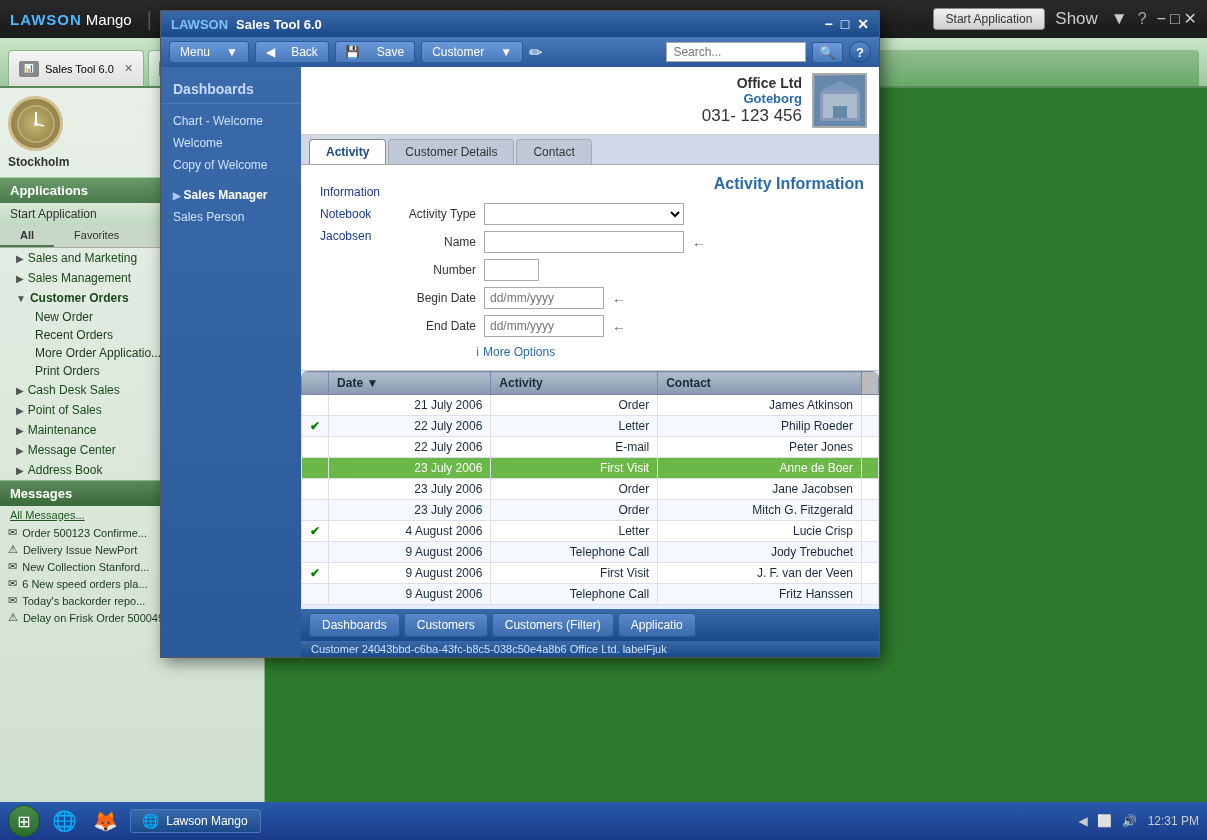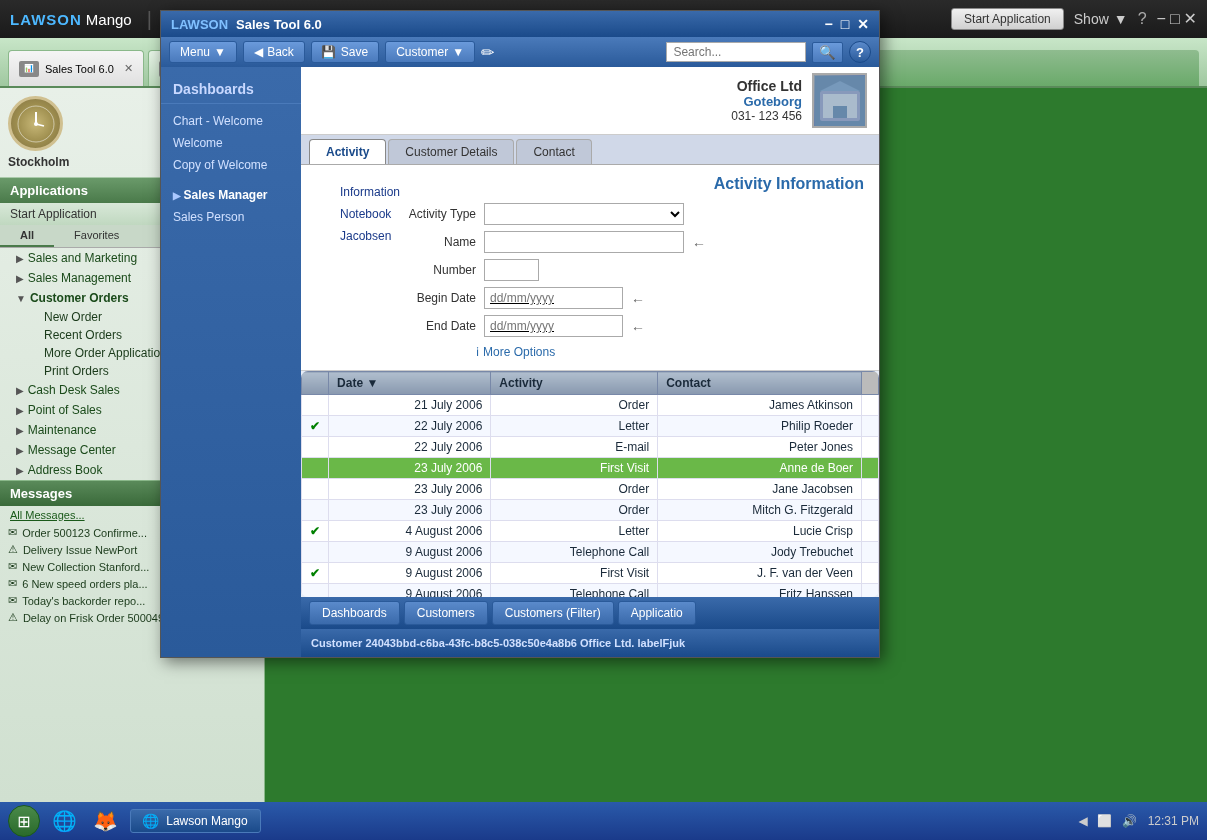--- a/index.html
+++ b/index.html
@@ -30,21 +30,21 @@
     #topbar .start-app-btn {
       background: linear-gradient(180deg, #f0f0f0 0%, #d0d0d0 100%);
       border: 1px solid #888;
       border-radius: 3px;
       padding: 3px 12px;
       font-size: 12px;
       cursor: pointer;
       color: #333;
     }
     #topbar .show-btn {
-      color: #ccc; font-size: 14px; cursor: pointer; display: flex; align-items: center; gap: 5px;
+      color: #ccc; font-size: 17px; cursor: pointer; display: flex; align-items: center; gap: 13px;
     }
     #topbar .help-icon {
       color: #aaa; font-size: 16px; cursor: pointer;
     }
     #topbar .window-controls { display: flex; gap: 4px; }
     #topbar .window-controls span {
       color: #ccc; font-size: 16px; cursor: pointer; line-height: 1;
     }
 
     
@@ -146,21 +146,21 @@
       padding: 3px 8px 3px 16px;
       font-size: 12px;
       color: #1a4a1a;
       cursor: pointer;
       display: flex; align-items: center; gap: 4px;
     }
     .nav-item .arrow { color: #555; font-size: 10px; }
     .nav-item.open { font-weight: bold; }
 
     .sub-item {
-      padding: 2px 8px 2px 44px;
+      padding: 2px 8px 2px 35px;
       font-size: 12px;
       color: #1a3a1a;
       cursor: pointer;
     }
 
     
     .messages-panel {
       border-top: 1px solid #8ab88a;
       flex: 1;
       overflow: hidden;
@@ -203,21 +203,21 @@
       display: flex; align-items: center; gap: 6px;
     }
     .toolbar-btn {
       background: linear-gradient(180deg, #6a9adb 0%, #4a7abc 100%);
       border: 1px solid #2a5a9a;
       border-radius: 3px;
       color: white;
       font-size: 12px;
       padding: 3px 10px;
       cursor: pointer;
-      display: flex; align-items: center; gap: 4px;
+      display: flex; align-items: center; gap: 16px;
     }
     .toolbar-search {
       margin-left: auto;
       background: white;
       border: 1px solid #aaa;
       padding: 2px 6px;
       font-size: 12px;
       width: 140px;
     }
     .toolbar-search-btn {
@@ -278,21 +278,21 @@
       padding: 6px 12px;
       display: flex;
       align-items: center;
       justify-content: flex-end;
       gap: 10px;
       border-bottom: 1px solid #ccc;
     }
     #company-header .company-info { text-align: right; }
     #company-header .company-name { font-size: 14px; font-weight: bold; color: #333; }
     #company-header .company-city { font-size: 13px; color: #2a6aaa; font-weight: bold; }
-    #company-header .company-phone { font-size: 12px; color: #333; }
+    #company-header .company-phone { font-size: 17px; color: #333; }
     #company-header .company-logo {
       width: 55px; height: 55px;
       background: linear-gradient(135deg, #8899aa 0%, #4466aa 100%);
       border: 2px solid #aaa;
       display: flex; align-items: center; justify-content: center;
       color: white; font-size: 9px;
     }
 
     
     #content-tabs {
@@ -338,21 +338,21 @@
       min-width: 80px;
     }
     .form-input {
       border: 1px solid #aaa;
       background: white;
       padding: 2px 5px;
       font-size: 12px;
       height: 22px;
     }
     .form-input-wide { width: 200px; }
-    .form-input-medium { width: 139px; text-decoration: underline; }
+    .form-input-medium { width: 120px; }
     .form-input-small { width: 55px; }
     .form-select {
       border: 1px solid #aaa;
       background: white;
       padding: 2px 5px;
       font-size: 12px;
       height: 22px;
       width: 200px;
     }
     .form-arrow {
@@ -406,22 +406,22 @@
       flex: 1;
       max-height: 245px;
     }
 
     
     #status-bar {
       background: linear-gradient(180deg, #3a6aaa 0%, #1a4a8a 100%);
       color: #d0e0ff;
       font-size: 11px;
       padding: 3px 10px;
-      height: 28px;
-      display: flex; align-items: center; font-weight: bold;
+      height: 16px;
+      display: flex; align-items: center;
     }
 
     
     #taskbar {
       position: absolute;
       bottom: 0;
       left: 0; right: 0;
       height: 38px;
       background: linear-gradient(180deg, #2a5aaa 0%, #1a3a8a 100%);
       display: flex;
@@ -462,21 +462,20 @@
       flex-direction: column;
       padding: 8px 0;
       gap: 4px;
       width: 80px;
     }
     .activity-left-item {
       font-size: 12px;
       color: #1a3a8a;
       cursor: pointer;
       padding: 2px 4px;
-      margin-left: 20px;
     }
     .form-content {
       flex: 1;
     }
     .activity-title {
       text-align: right;
       font-size: 16px;
       font-weight: bold;
       color: #2a6aaa;
       margin-bottom: 10px;

